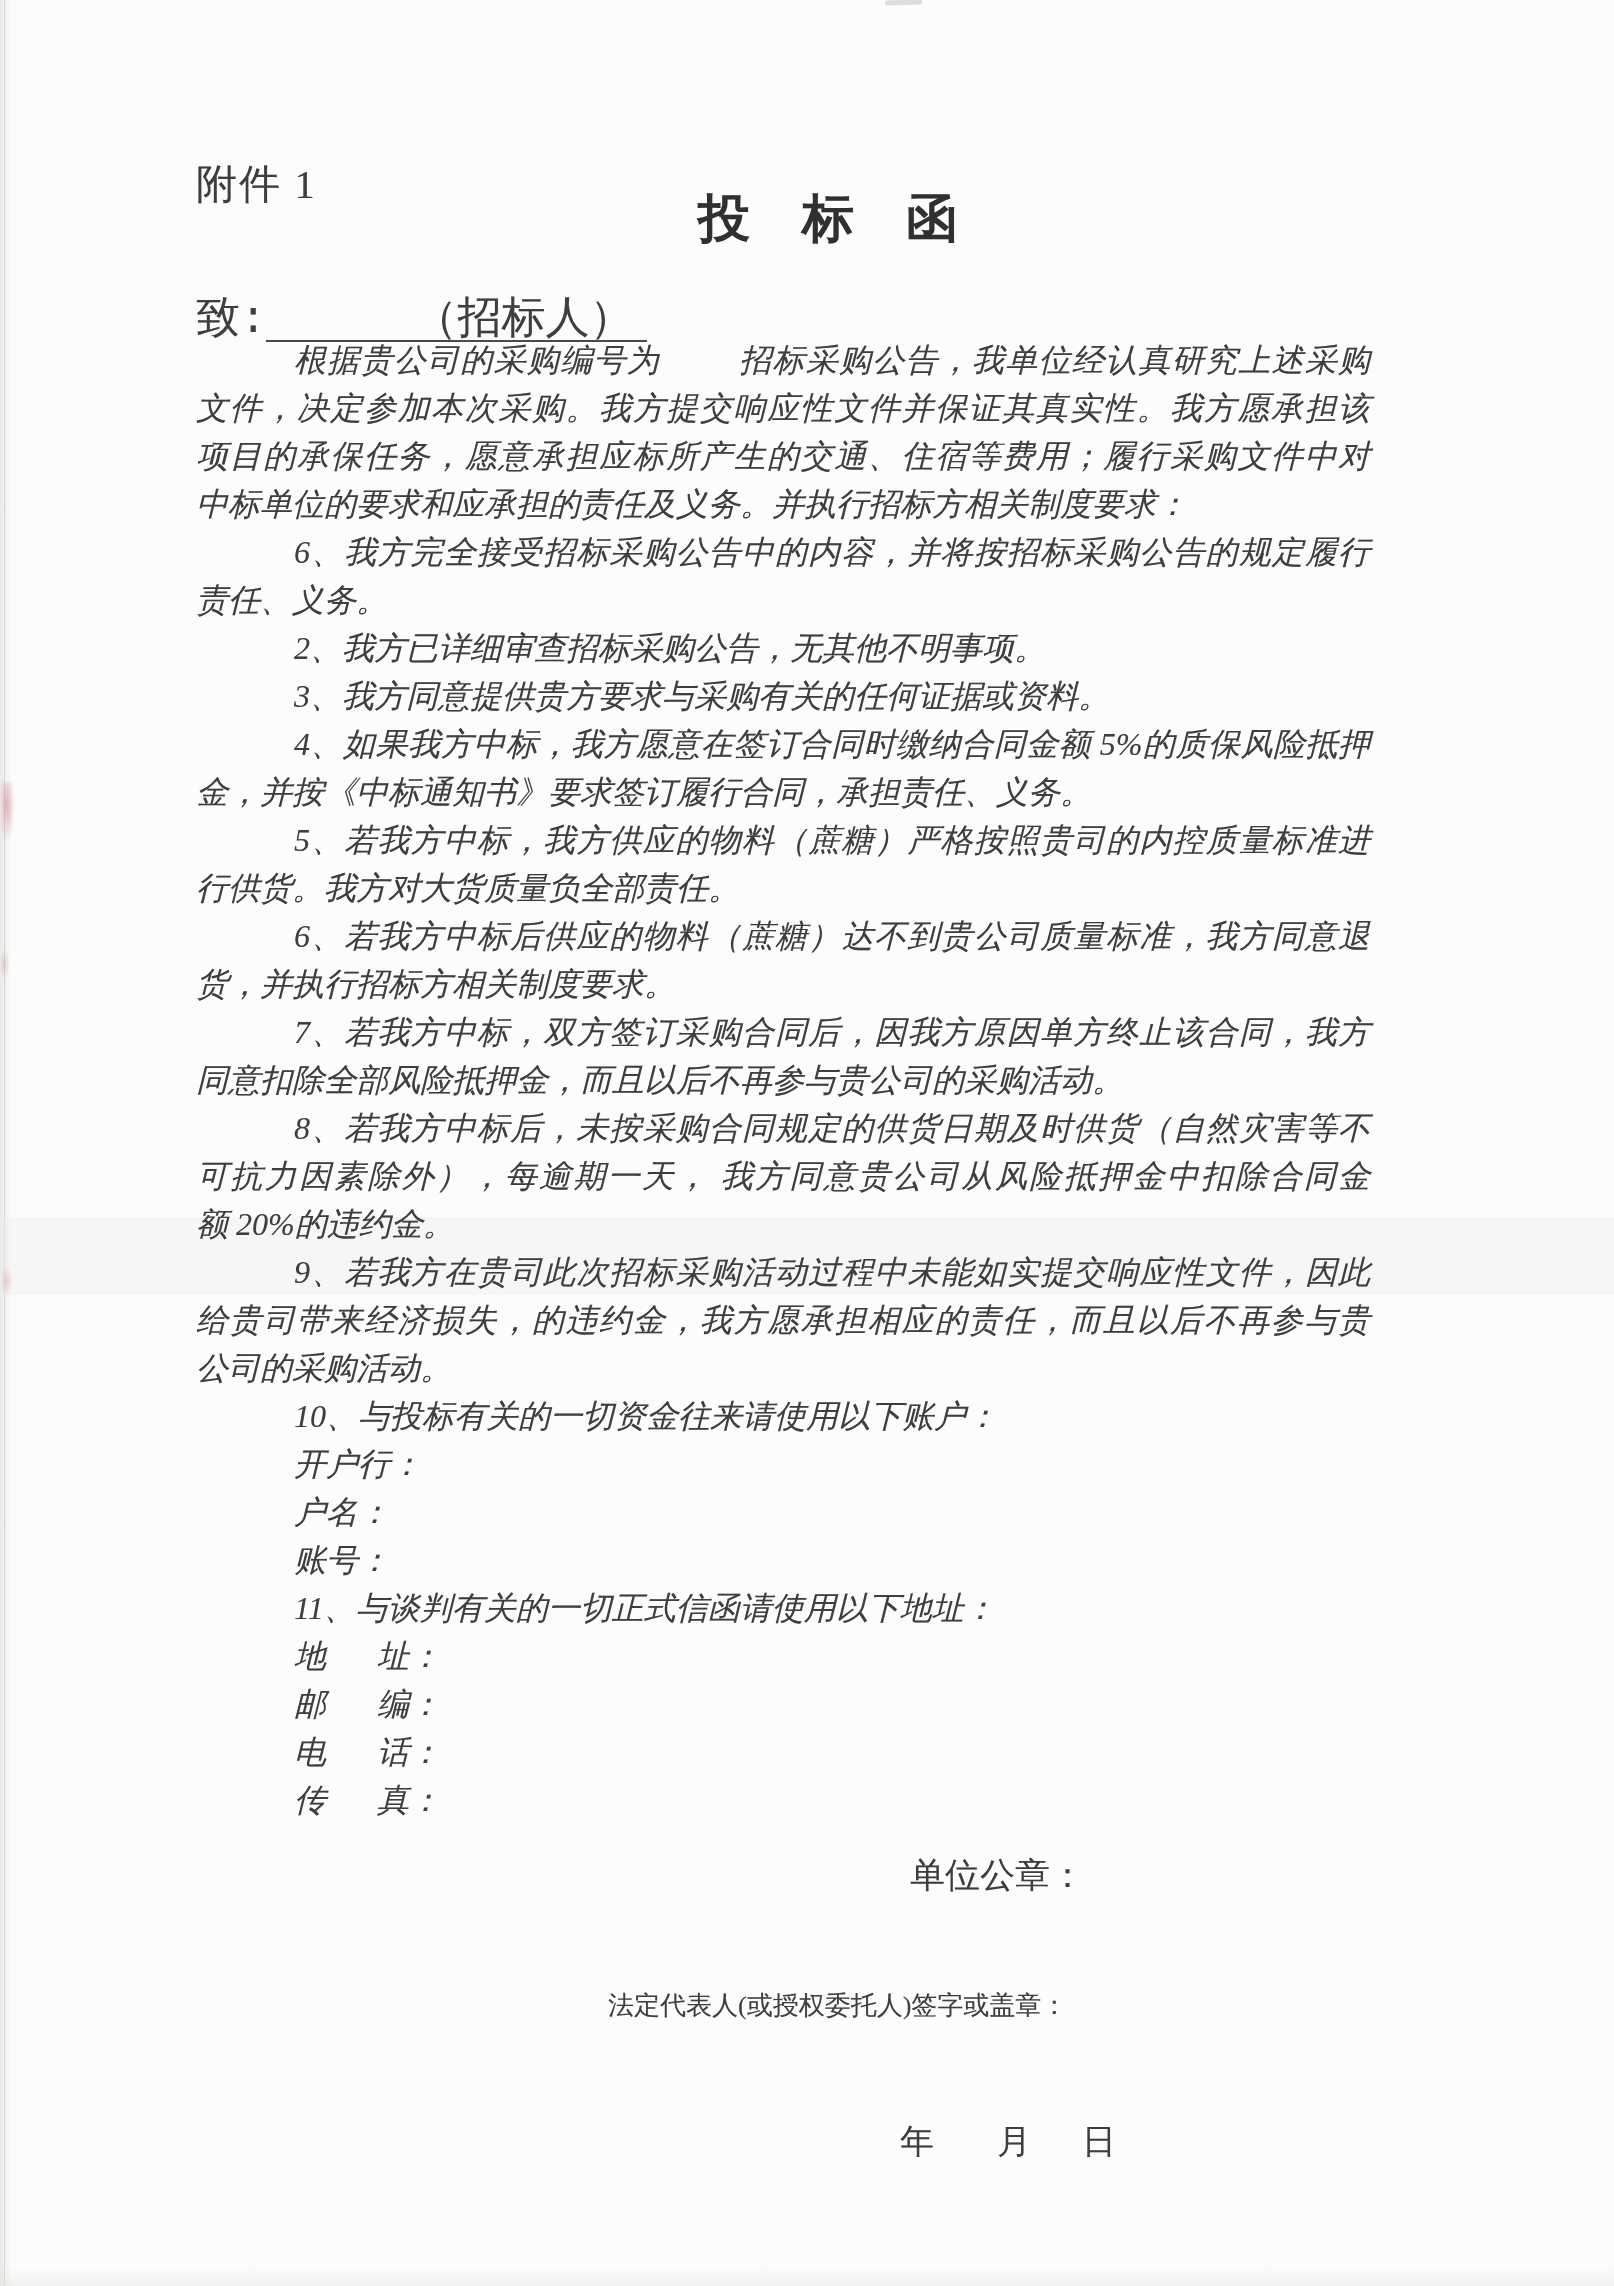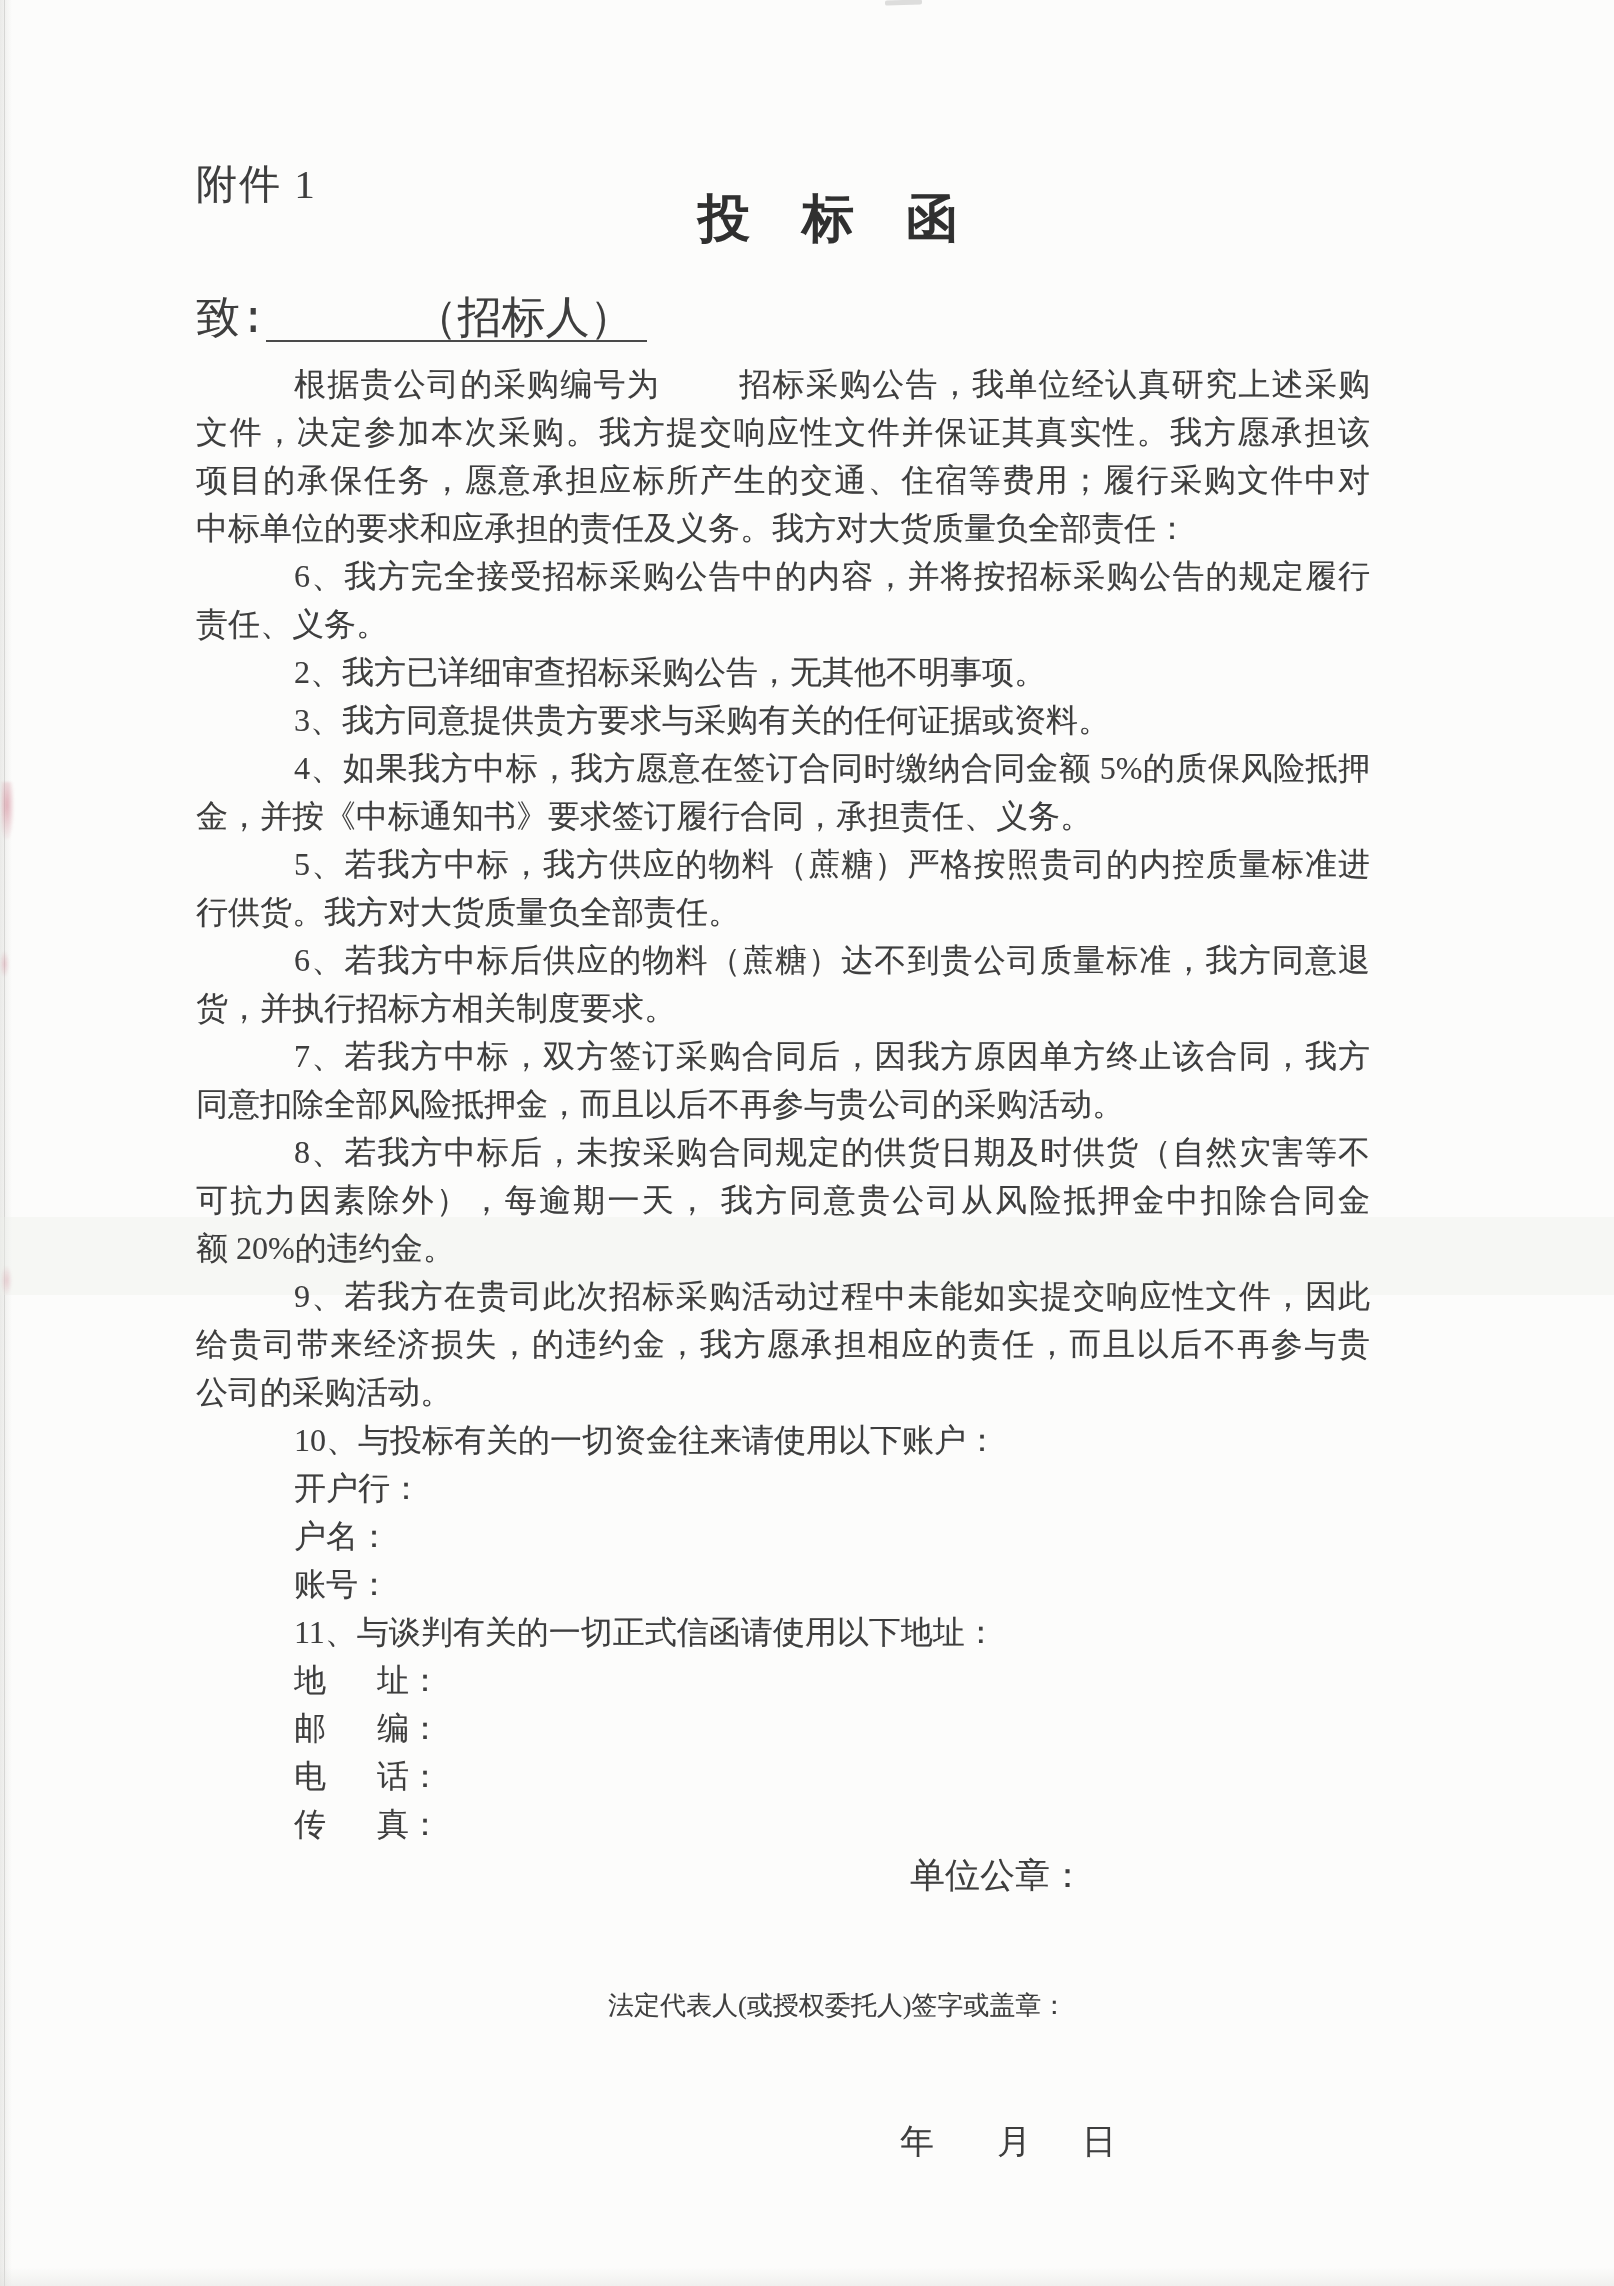--- a/index.html
+++ b/index.html
@@ -29,21 +29,21 @@
   .smudge.s3{left:1px;top:1266px;width:10.8px;height:29px;
     background:radial-gradient(ellipse,rgba(208,121,138,.3),transparent 75%);}
   
   .txtsoft{text-shadow:0.3px 0.3px 0.6px rgba(90,90,90,.35);}
   .attach{position:absolute;left:196px;top:157px;font-size:41px;letter-spacing:2px;}
   .title{position:absolute;left:698px;top:184px;font-size:52px;font-weight:bold;
     letter-spacing:52px;white-space:nowrap;color:var(--title-ink,#303030);text-align:center;}
   .salute{position:absolute;left:196px;top:288px;font-size:44px;white-space:nowrap;font-family:Liberation Mono, monospace;}
   .salute .ugroup{display:inline-block;border-bottom:2px solid #4a4a4a;vertical-align:baseline;line-height:39px;}
   .salute .blank{display:inline-block;height:2px;}
-  .doc{position:absolute;left:196px;top:360px;width:1174px;}
+  .doc{position:absolute;left:196px;top:336px;width:1174px;font-style:italic;}
   .line{height:48px;line-height:48px;font-size:32px;}
   .line.ind{padding-left:98px;}
   .line.just{text-align:justify;text-align-last:justify;text-justify:inter-character;}
   .line .blank{display:inline-block;height:2px;}
   .seal{position:absolute;left:910px;top:1852px;font-size:35px;white-space:nowrap;}
   .legal{position:absolute;left:608px;top:1988px;font-size:26px;white-space:nowrap;}
   .date{position:absolute;left:900px;top:2119px;font-size:34px;white-space:nowrap;}
   .date .dsp1{display:inline-block;width:63px;}
   .date .dsp2{display:inline-block;width:51px;}
 </style>
@@ -65,21 +65,21 @@
   <div class="title txtsoft">投标函</div>
 
   <div class="salute txtsoft">
     <span>致:</span><span class="ugroup"><span class="blank" style="width:147px"></span><span>（招标人）</span><span class="blank" style="width:13.7px"></span></span>
   </div>
 
   <div class="doc txtsoft">
       <div class="line ind just"><span>根据贵公司的采购编号为</span><span class="blank" style="width: 78px;"></span><span>招标采购公告，我单位经认真研究上述采购</span></div>
       <div class="line just"><span>文件，决定参加本次采购。我方提交响应性文件并保证其真实性。我方愿承担该</span></div>
       <div class="line just"><span>项目的承保任务，愿意承担应标所产生的交通、住宿等费用；履行采购文件中对</span></div>
-      <div class="line"><span>中标单位的要求和应承担的责任及义务。我方对大货质量负全部责任：</span></div>
+      <div class="line"><span>中标单位的要求和应承担的责任及义务。并执行招标方相关制度要求：</span></div>
       <div class="line ind just"><span>6、我方完全接受招标采购公告中的内容，并将按招标采购公告的规定履行</span></div>
       <div class="line"><span>责任、义务。</span></div>
       <div class="line ind"><span>2、我方已详细审查招标采购公告，无其他不明事项。</span></div>
       <div class="line ind"><span>3、我方同意提供贵方要求与采购有关的任何证据或资料。</span></div>
       <div class="line ind just"><span>4、如果我方中标，我方愿意在签订合同时缴纳合同金额 5%的质保风险抵押</span></div>
       <div class="line"><span>金，并按《中标通知书》要求签订履行合同，承担责任、义务。</span></div>
       <div class="line ind just"><span>5、若我方中标，我方供应的物料（蔗糖）严格按照贵司的内控质量标准进</span></div>
       <div class="line"><span>行供货。我方对大货质量负全部责任。</span></div>
       <div class="line ind just"><span>6、若我方中标后供应的物料（蔗糖）达不到贵公司质量标准，我方同意退</span></div>
       <div class="line"><span>货，并执行招标方相关制度要求。</span></div>

